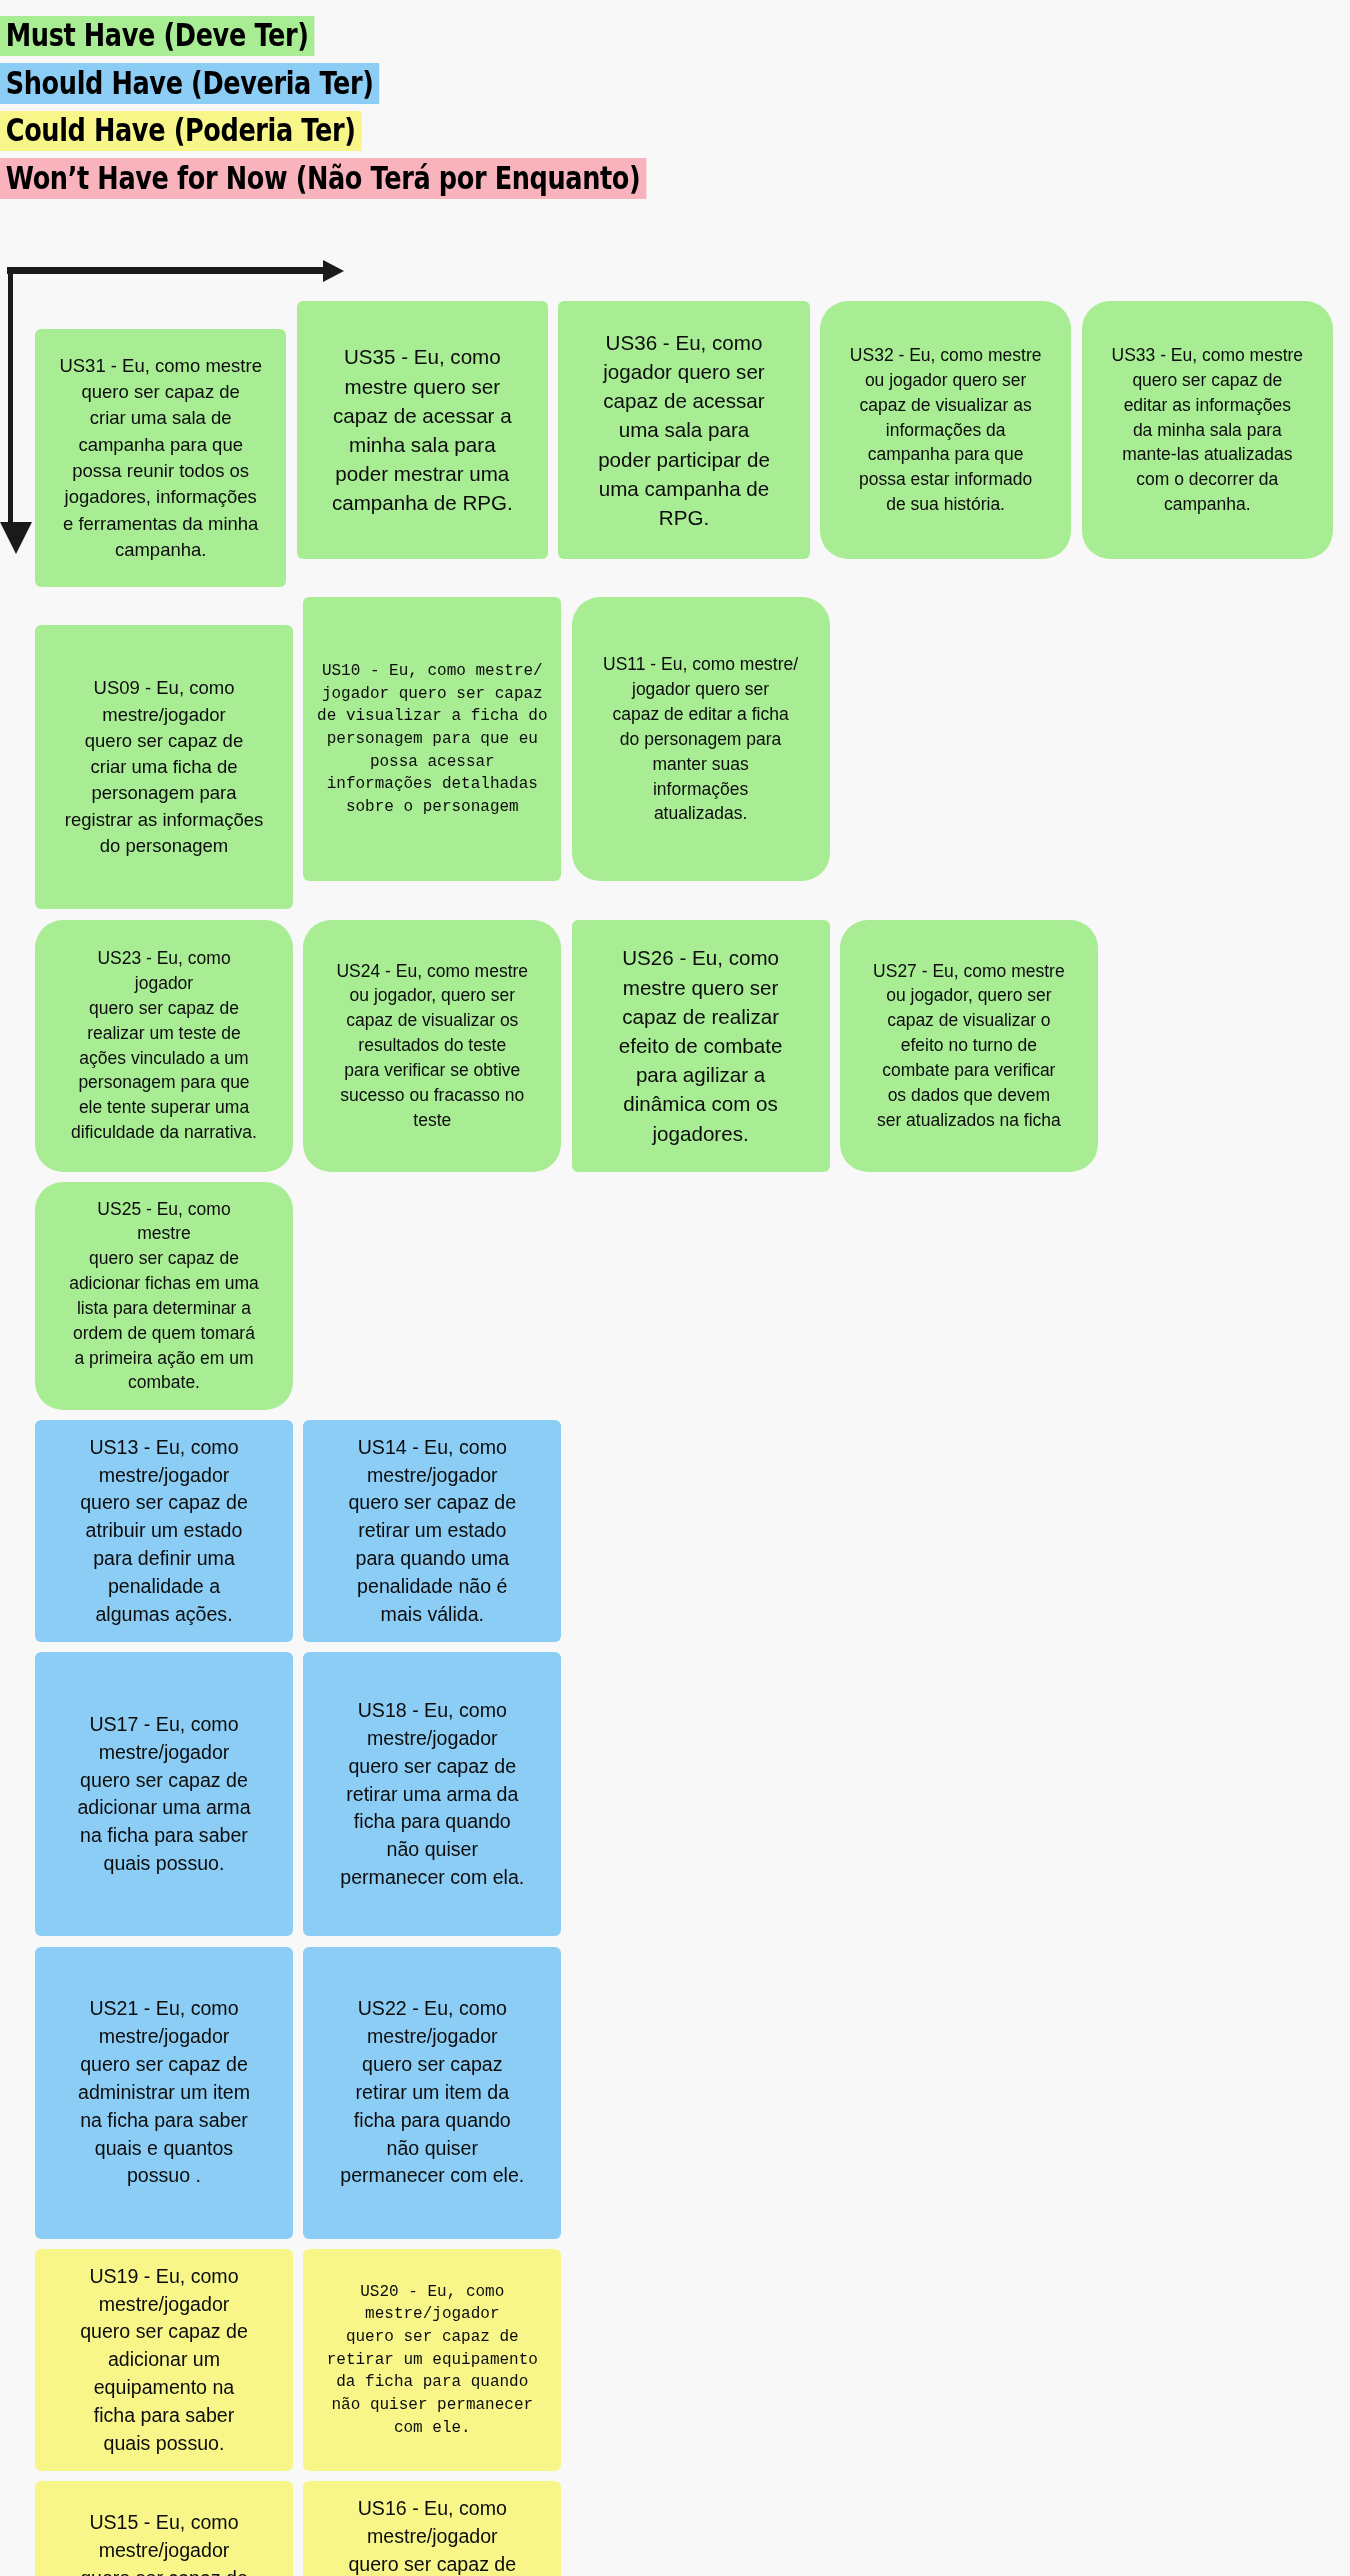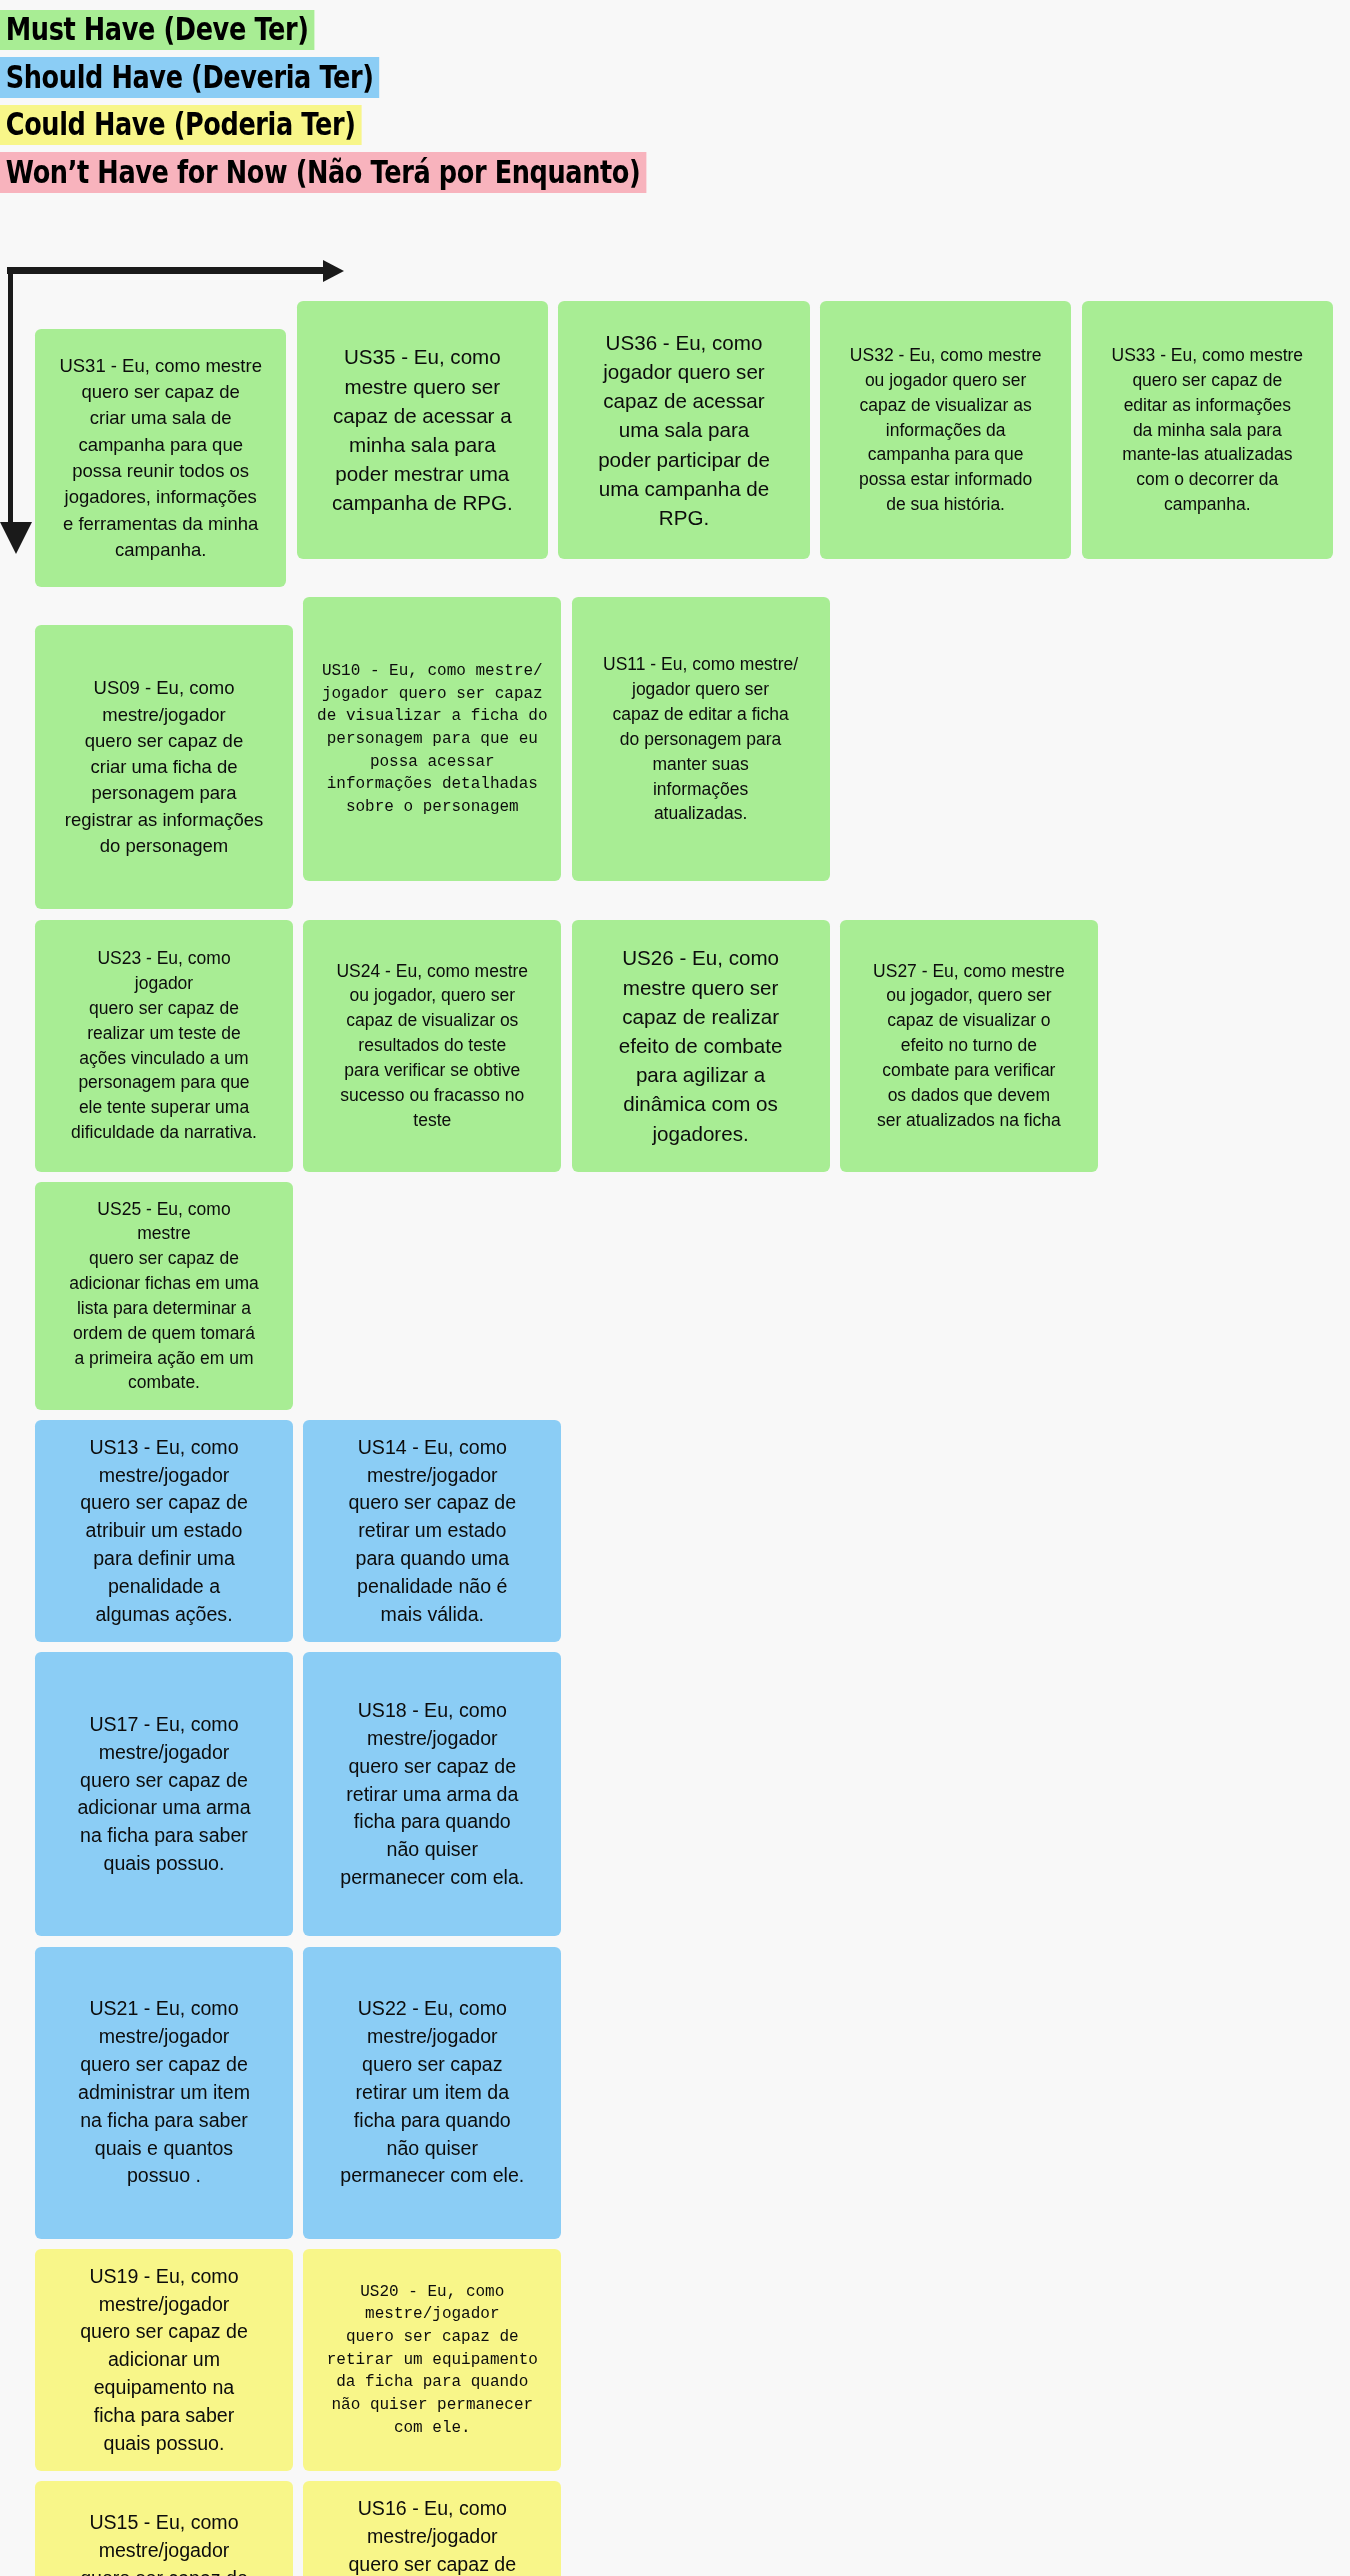--- a/index.html
+++ b/index.html
@@ -12,21 +12,21 @@
     height: 2994px;
     position: relative;
     font-family: "Liberation Sans", sans-serif;
     -webkit-font-smoothing: antialiased;
   }
 
   
   .legend {
     position: absolute;
     left: 0px;
-    top: 10px;
+    top: 16px;
     width: 721px;
   }
   .legend-row {
     display: inline-block;
     padding: 3.1px 7.2px 5.2px 7.2px;
     margin-bottom: 7.2px;
     font-family: "DejaVu Sans", sans-serif;
     font-weight: bold;
     font-size: 32px;
     line-height: 1.0;
@@ -113,21 +113,21 @@
   .h-500 { height: 258px; }
   .h-440 { height: 284px; }
   .h-490 { height: 252px; }
   .h-450 { height: 228px; }
   .h-430 { height: 222px; }
   .h-470 { height: 292px; }
 
   .fs-40 { font-size: 20.6px; }
   .fs-38 { font-size: 19.6px; }
   .fs-36 { font-size: 18.5px; margin-top: 28px; }
-  .fs-34 { font-size: 17.5px; }
+  .fs-34 { font-size: 17.5px; border-radius: 28px; }
   .fs-31 { font-size: 16px; font-family: Liberation Mono, monospace; }
 </style>
 </head>
 <body>
 
 <div class="legend">
   <div class="legend-row lg-must">
     <span>Must Have (Deve Ter)</span>
   </div>
   <div class="legend-clear"></div>

